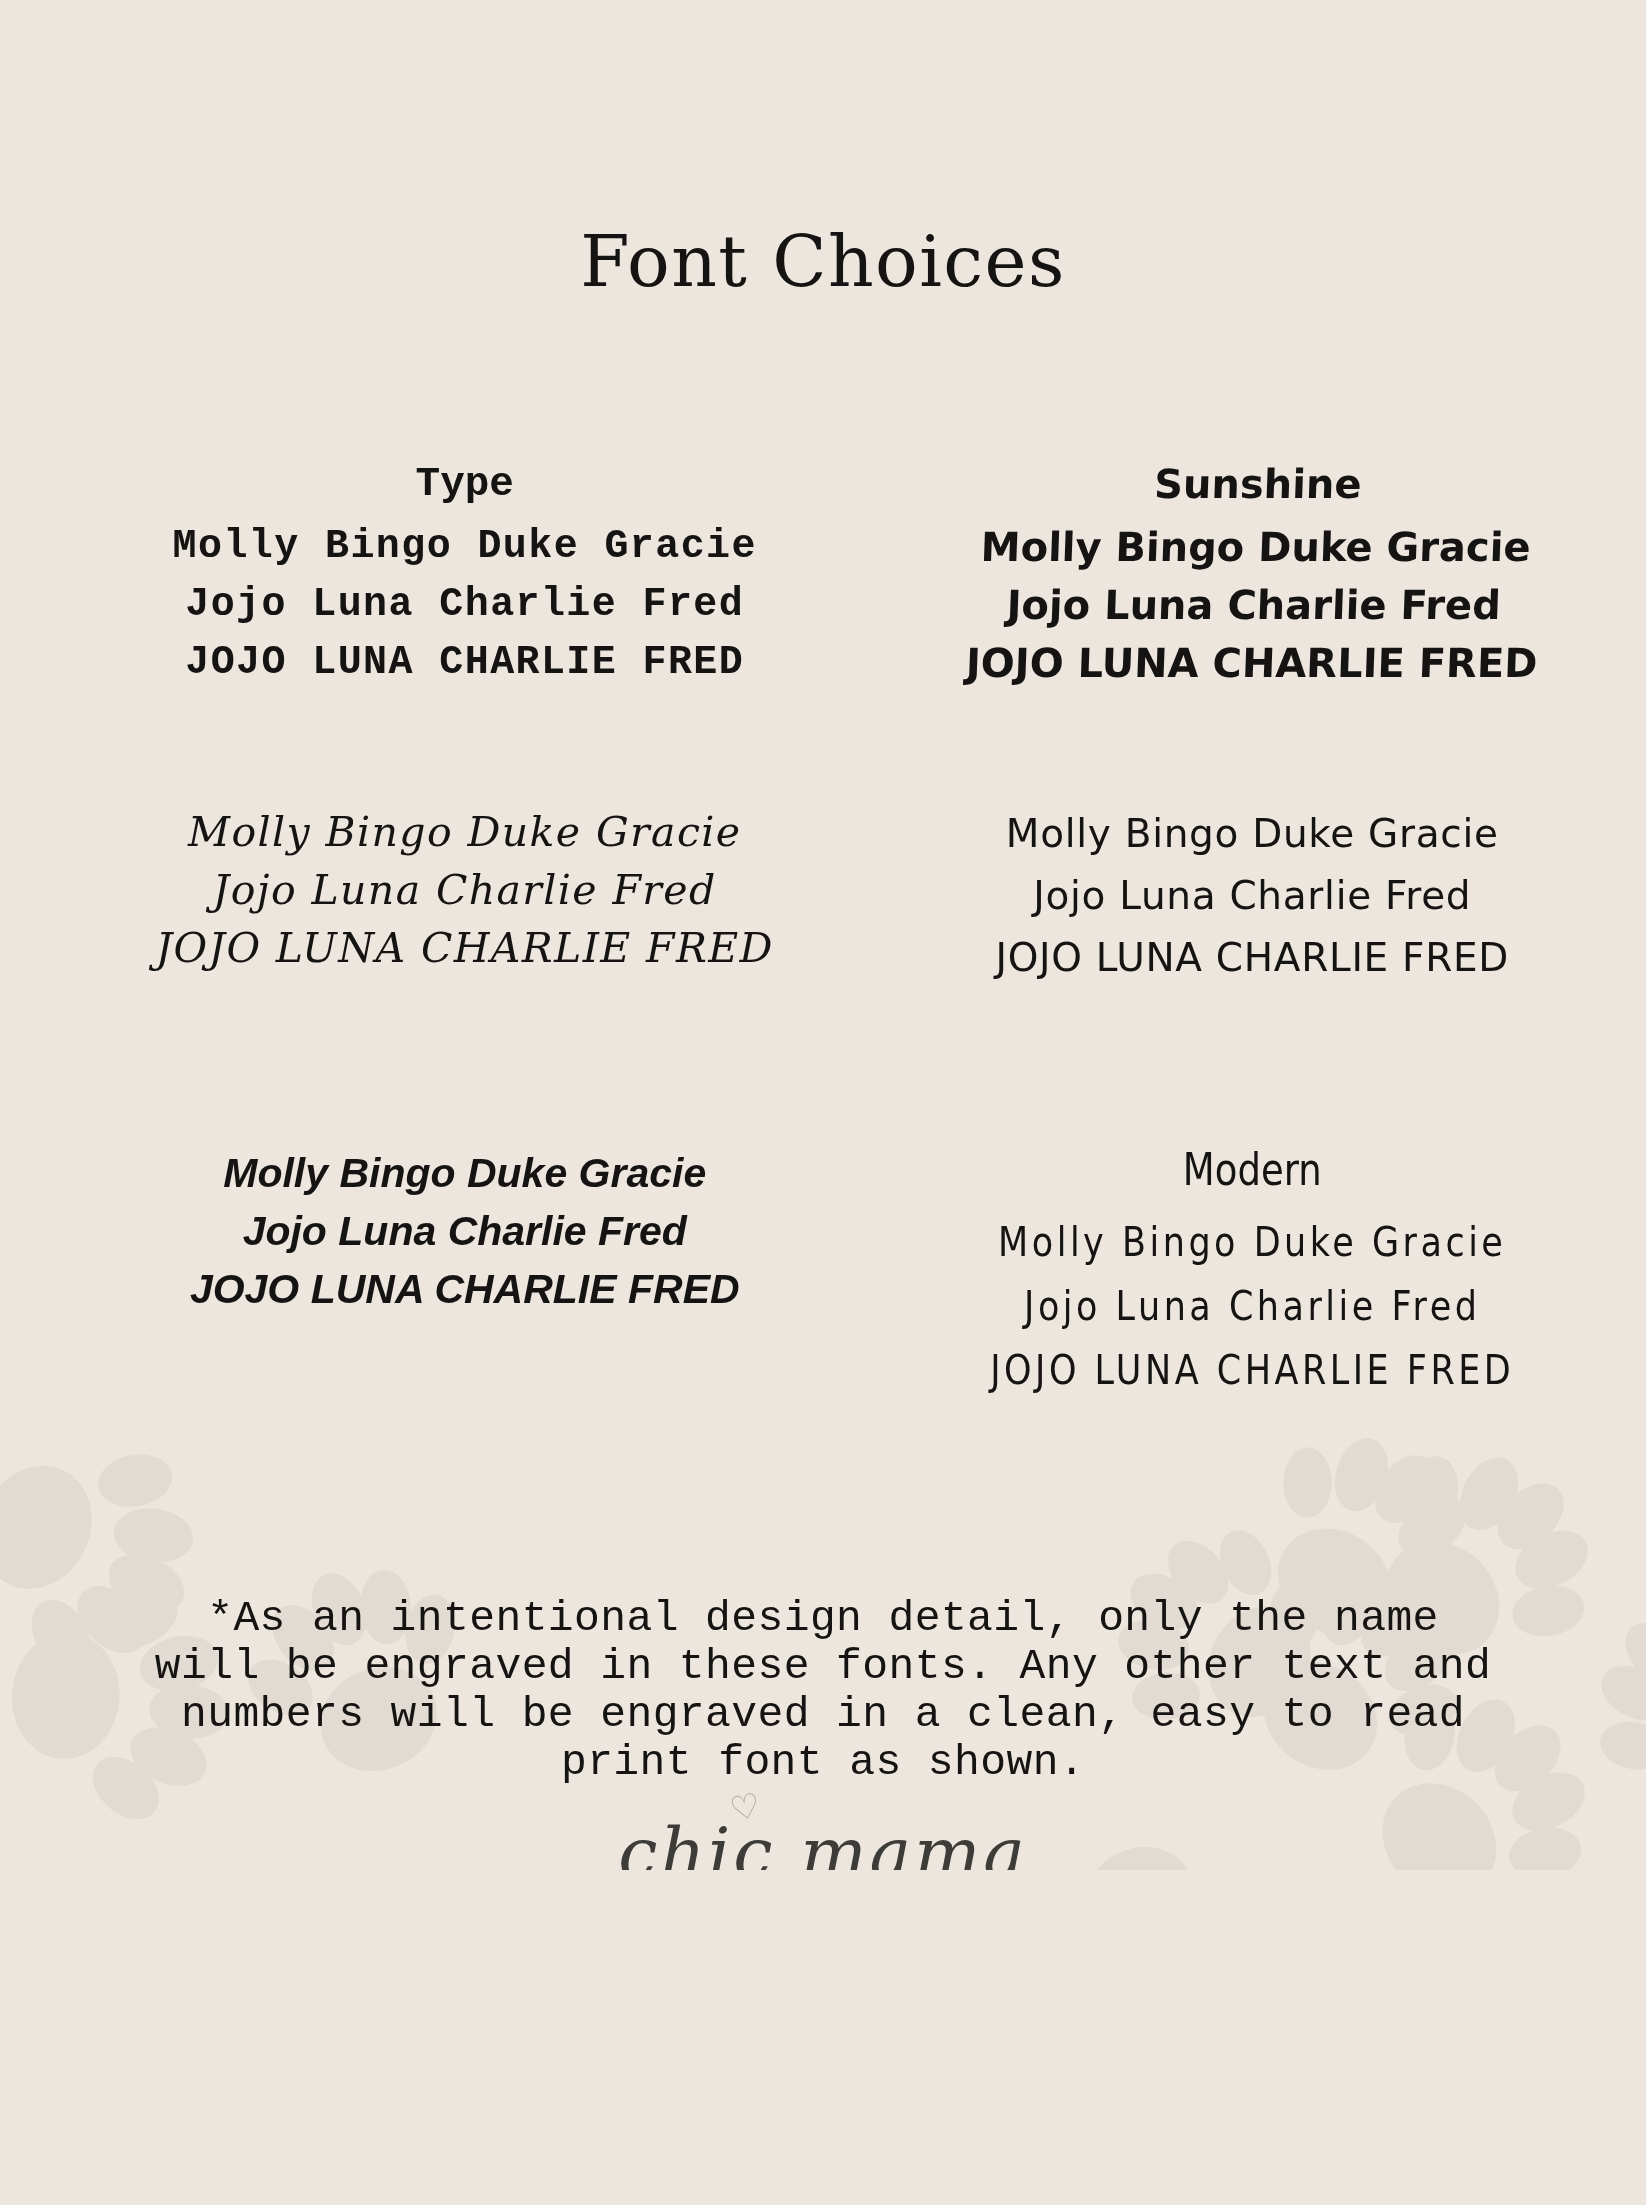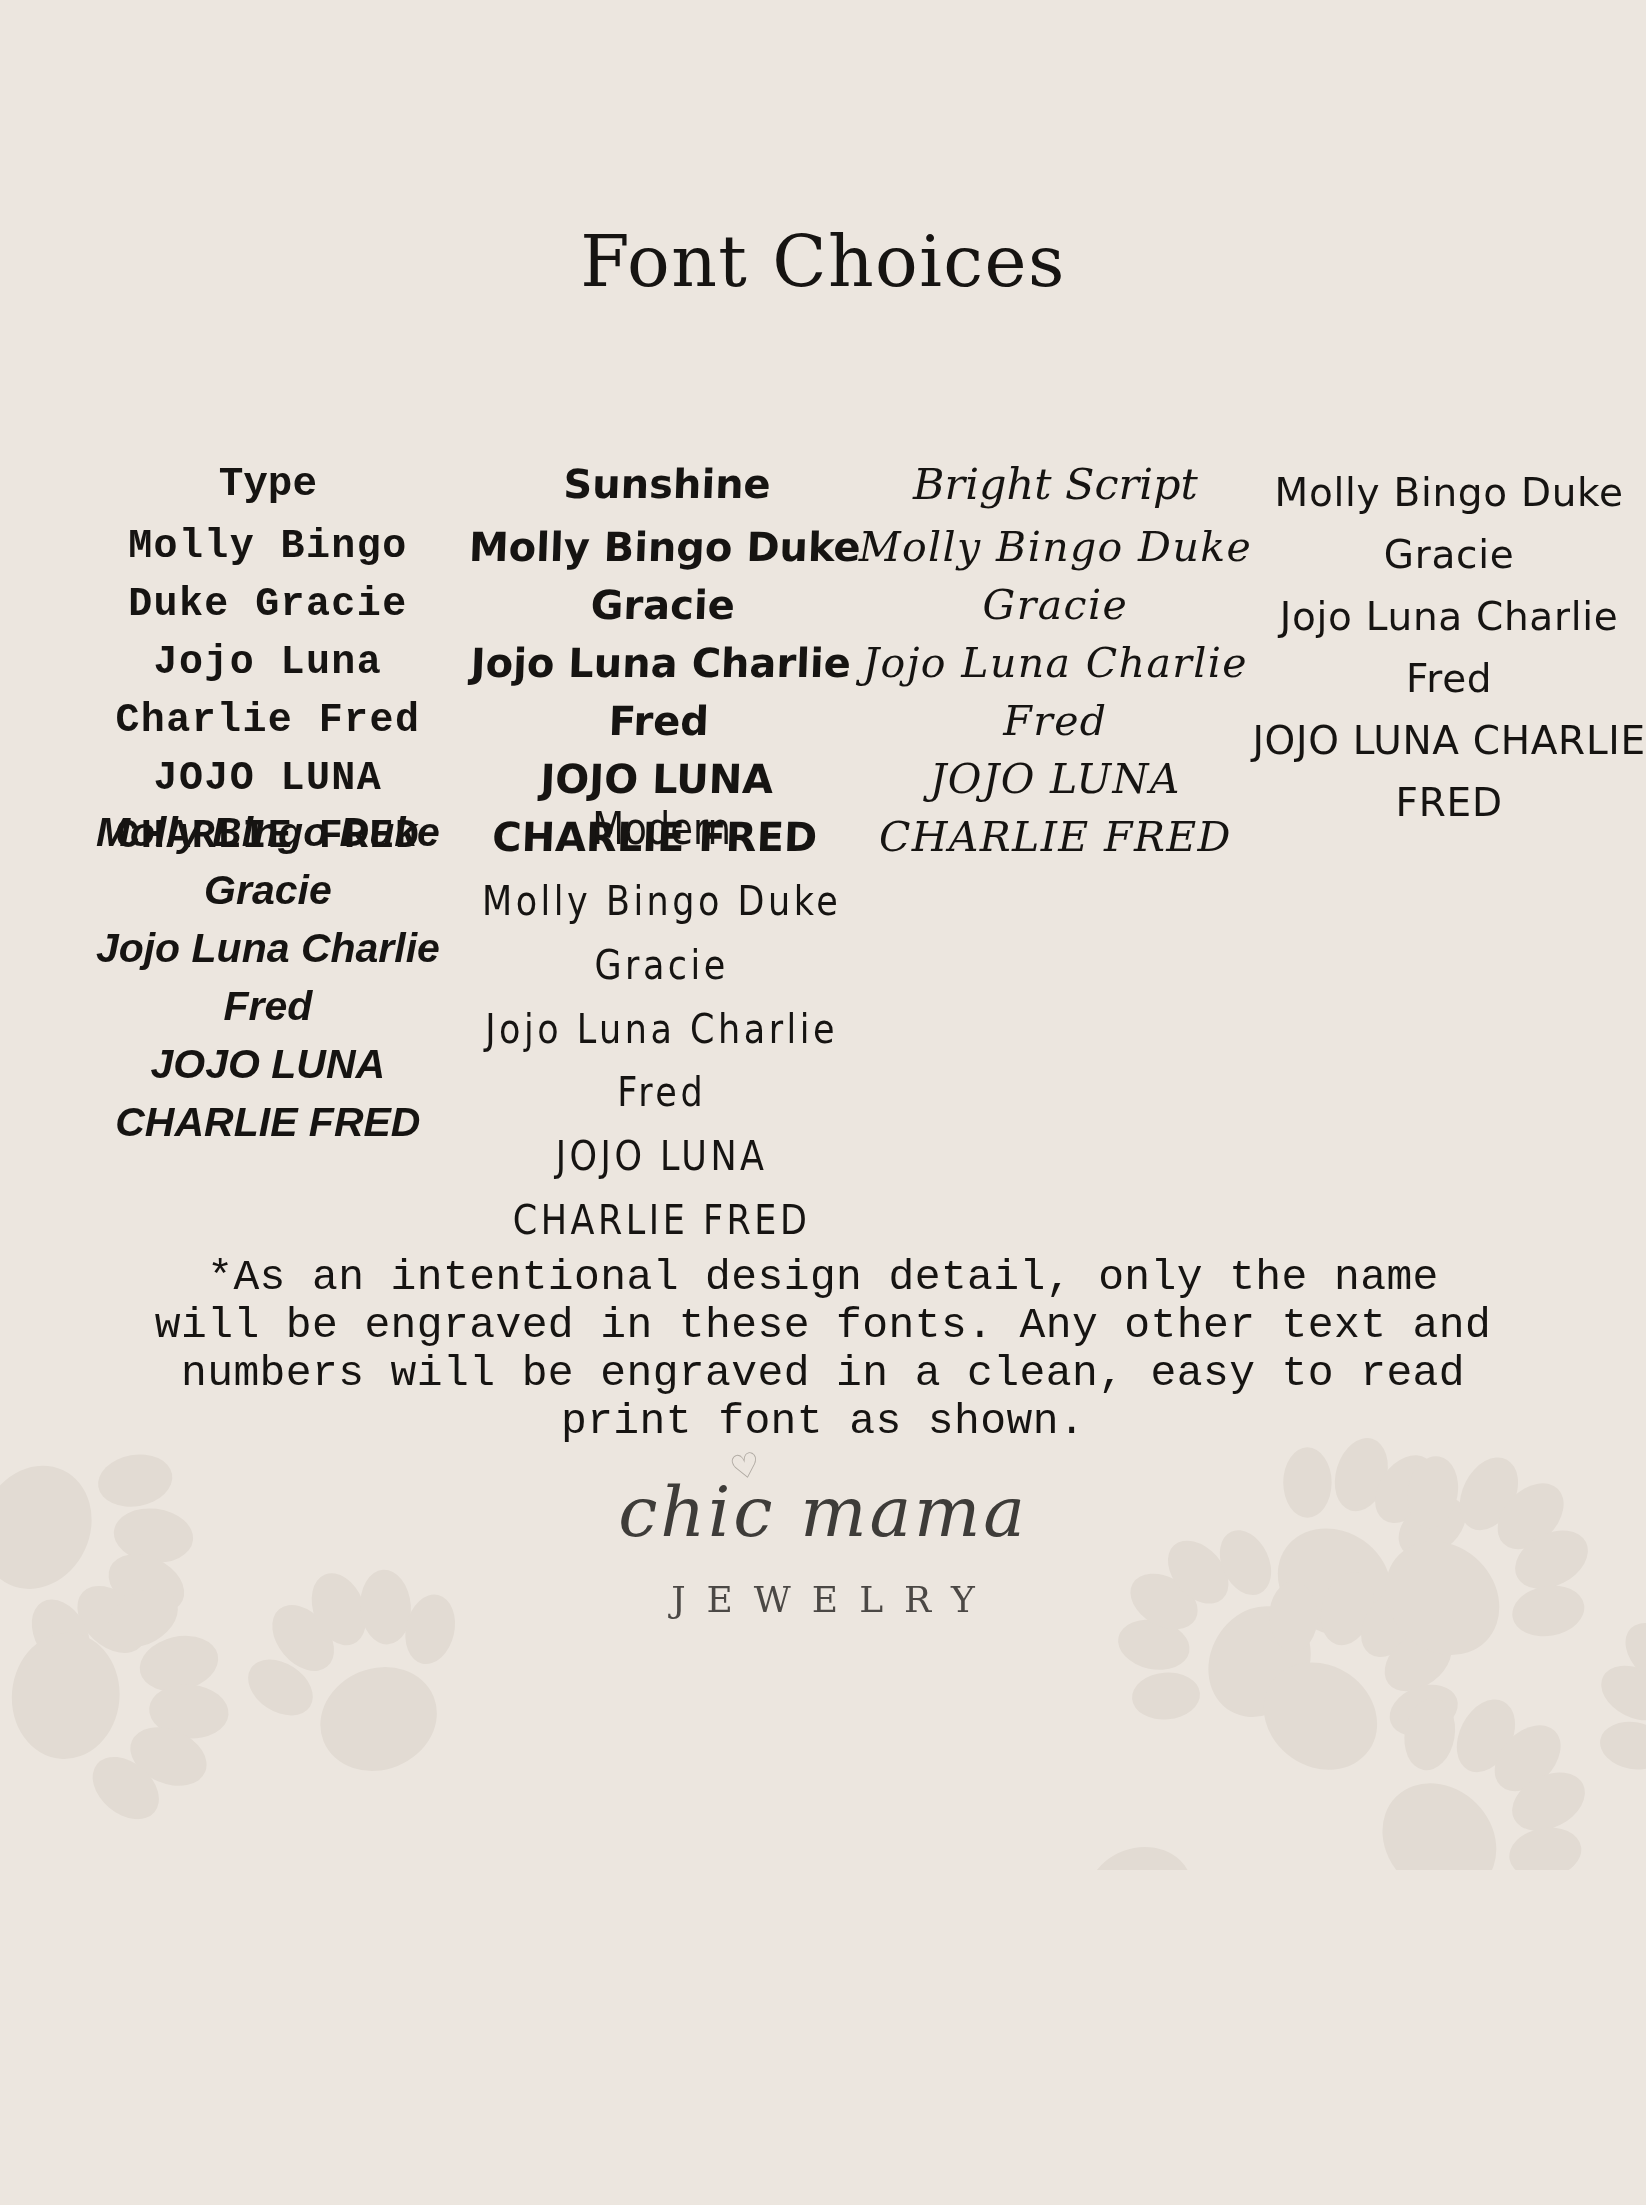--- a/index.html
+++ b/index.html
@@ -31,21 +31,21 @@
     font-family:"DejaVu Serif",serif;
     font-weight:500;
     font-size:71px;
     line-height:75px;
     text-align:center;
     letter-spacing:1.4px;
   }
 
   .grid{
     display:grid;
-    grid-template-columns:1fr 1fr 1fr 1fr;
+    grid-template-columns:1fr 1fr;
     grid-auto-rows:341px;
     margin:163px 0 0 71px;
     width:1575px;
   }
   .font-block{text-align:center;}
   .block-heading{font-size:40px;font-weight:700;margin-bottom:11.4px;line-height:45px;}
   .block-line{font-size:41px;line-height:58px;}
 
   .ff-type{font-family:"Liberation Mono","DejaVu Sans Mono",monospace;font-weight:700;}
   .ff-type .block-heading{font-size:41px;}
@@ -177,21 +177,20 @@
       </div>
 
       <div class="font-block ff-sunshine">
         <div class="block-heading">Sunshine</div>
         <div class="block-line">Molly Bingo Duke Gracie</div>
         <div class="block-line">Jojo Luna Charlie Fred</div>
         <div class="block-line">JOJO LUNA CHARLIE FRED</div>
       </div>
 
       <div class="font-block ff-bright-script">
-        <div class="block-heading">Bright Script</div>
         <div class="block-line">Molly Bingo Duke Gracie</div>
         <div class="block-line">Jojo Luna Charlie Fred</div>
         <div class="block-line">JOJO LUNA CHARLIE FRED</div>
       </div>
 
       <div class="font-block ff-design">
         <div class="block-line">Molly Bingo Duke Gracie</div>
         <div class="block-line">Jojo Luna Charlie Fred</div>
         <div class="block-line">JOJO LUNA CHARLIE FRED</div>
       </div>

